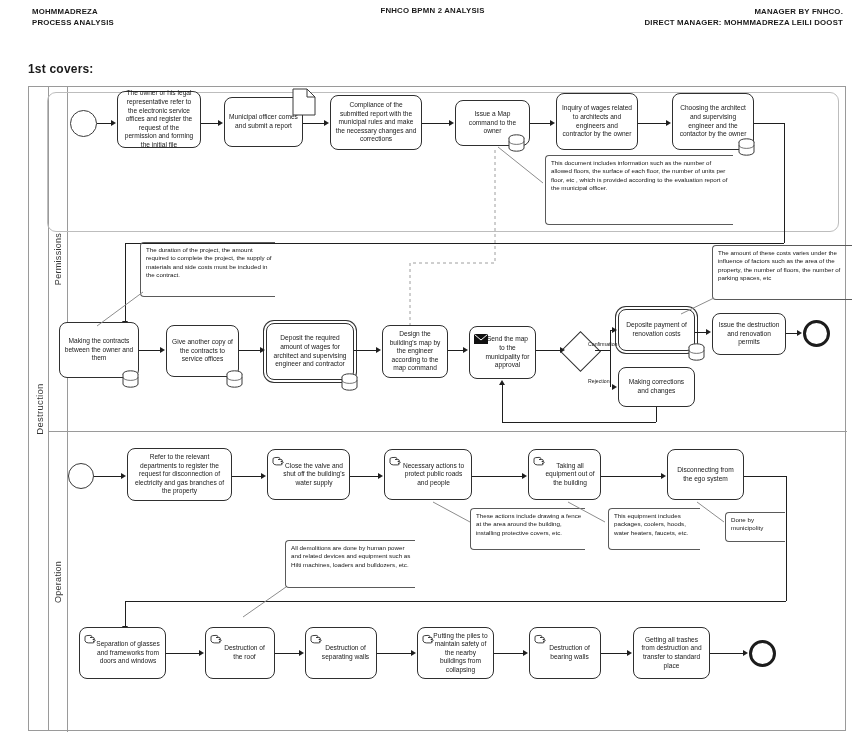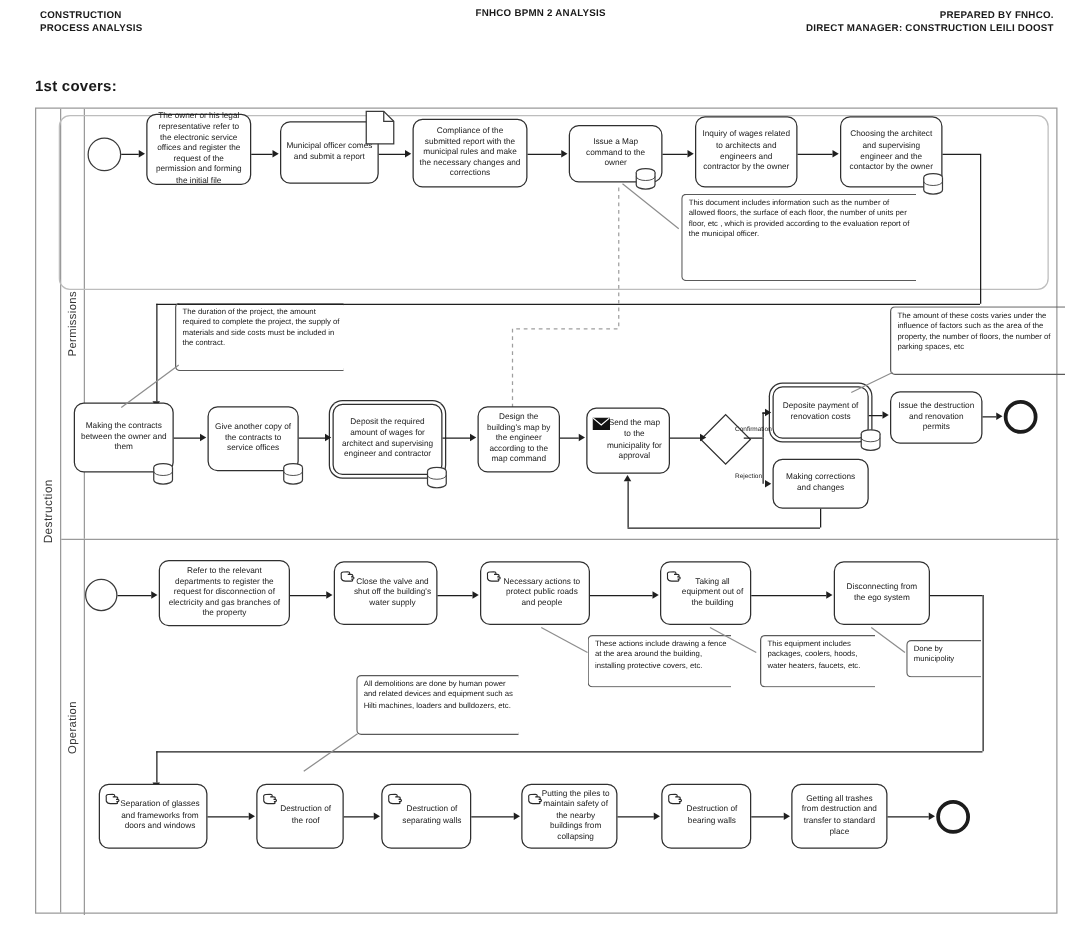--- a/index.html
+++ b/index.html
@@ -83,27 +83,27 @@
   .arw.u{border-left:3.2px solid transparent;border-right:3.2px solid transparent;border-bottom:5.2px solid #1f1f1f;}
   .flabel{position:absolute;font-size:5.2px;color:#222;white-space:nowrap;}
 </style>
 </head>
 <body>
 
 <div id="root">
 
   <div class="hdr">
     <div class="hdr-l">
-      <div>CONSTRUCTION</div>
+      <div>MOHMMADREZA</div>
       <div>PROCESS ANALYSIS</div>
     </div>
     <div class="hdr-c">FNHCO BPMN 2 ANALYSIS</div>
     <div class="hdr-r">
-      <div>PREPARED BY FNHCO.</div>
-      <div>DIRECT MANAGER: CONSTRUCTION LEILI DOOST</div>
+      <div>MANAGER BY FNHCO.</div>
+      <div>DIRECT MANAGER: MOHMMADREZA LEILI DOOST</div>
     </div>
   </div>
 
   <div class="phase">1st covers:</div>
 
   <div class="pool">
     <div class="pool-hdr">
       <span>Destruction</span>
     </div>
 

